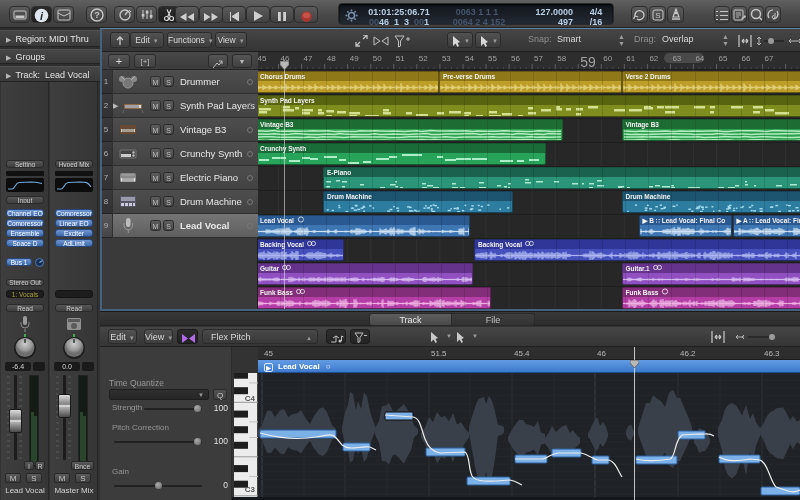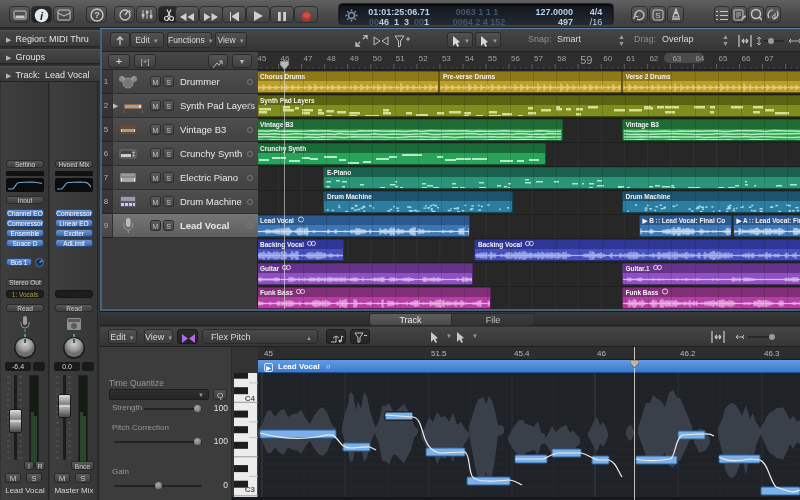--- a/index.html
+++ b/index.html
@@ -71,21 +71,21 @@
           <line x1="9.5" y1="3.5" x2="10.7" y2="2.3"></line>
         </g>
       </svg>
 <div style="position:absolute;left:18px;top:2.5px;width:84px;color:#b9cfe6;font-size:9px;font-weight:bold;text-align:center;">01:01:25:06.71</div>
 <div style="position:absolute;left:18px;top:12.5px;width:84px;color:#b9cfe6;font-size:9px;font-weight:bold;text-align:center"><span style="color:#45556b">00</span>46&nbsp;&nbsp;1&nbsp;&nbsp;3&nbsp;&nbsp;<span style="color:#45556b">00</span>1</div>
 <div style="position:absolute;left:106px;top:2.5px;width:64px;color:#45556b;font-size:9px;font-weight:bold;text-align:center">0063&nbsp;1&nbsp;1&nbsp;1</div>
 <div style="position:absolute;left:104px;top:12.5px;width:72px;color:#45556b;font-size:9px;font-weight:bold;text-align:center">0064&nbsp;2&nbsp;4&nbsp;152</div>
 <div style="position:absolute;left:180px;top:2.5px;width:54px;color:#b9cfe6;font-size:9px;font-weight:bold;text-align:right">127.0000</div>
 <div style="position:absolute;left:180px;top:12.5px;width:54px;color:#b9cfe6;font-size:9px;font-weight:bold;text-align:right">497</div>
 <div style="position:absolute;left:243px;top:2.5px;width:28px;color:#b9cfe6;font-size:9px;font-weight:bold;text-align:center">4/4</div>
-<div style="position:absolute;left:243px;top:12.5px;width:28px;color:#b9cfe6;font-size:9px;font-weight:normal;text-align:center">/16</div>
+<div style="position:absolute;left:243px;top:12.5px;width:28px;color:#b9cfe6;font-size:9px;font-weight:bold;text-align:center">/16</div>
 </div>
 <div style="position:absolute;left:631px;top:6px;width:17px;height:17px;background:linear-gradient(#5b5b5b,#424242);border:1px solid #2e2e2e;border-radius:4px;color:#cfcfcf;text-align:center;"><svg width="13" height="12" style="margin-top:2px">
         <path d="M2 7 a4.5 4.5 0 1 1 2 3 M2 7 l-1.5 3 M2 7 l3.4 1" stroke="#c8c8c8" stroke-width="1.3" fill="none"></path>
       </svg></div>
 <div style="position:absolute;left:649px;top:6px;width:17px;height:17px;background:linear-gradient(#5b5b5b,#424242);border:1px solid #2e2e2e;border-radius:4px;color:#cfcfcf;text-align:center;"><svg width="12" height="12" style="margin-top:2px">
         <rect x="1" y="1" width="10" height="10" rx="2" fill="none" stroke="#c8c8c8"></rect>
         <text x="6" y="9" font-size="8" fill="#c8c8c8" text-anchor="middle">S</text>
       </svg></div>
 <div style="position:absolute;left:667px;top:6px;width:17px;height:17px;background:linear-gradient(#5b5b5b,#424242);border:1px solid #2e2e2e;border-radius:4px;color:#cfcfcf;text-align:center;"><svg width="12" height="13" style="margin-top:1px">
         <path d="M6 1 L9 9 L3 9 Z" fill="none" stroke="#c8c8c8" stroke-width="1.2"></path>
@@ -532,21 +532,21 @@
     <div style="position:absolute;left:91.7px;top:2px;color:#a0a0a0;font-size:8px;">49</div>
     <div style="position:absolute;left:114.8px;top:2px;color:#a0a0a0;font-size:8px;">50</div>
     <div style="position:absolute;left:137.8px;top:2px;color:#a0a0a0;font-size:8px;">51</div>
     <div style="position:absolute;left:160.8px;top:2px;color:#a0a0a0;font-size:8px;">52</div>
     <div style="position:absolute;left:183.9px;top:2px;color:#a0a0a0;font-size:8px;">53</div>
     <div style="position:absolute;left:207.0px;top:2px;color:#a0a0a0;font-size:8px;">54</div>
     <div style="position:absolute;left:230.0px;top:2px;color:#a0a0a0;font-size:8px;">55</div>
     <div style="position:absolute;left:253.1px;top:2px;color:#a0a0a0;font-size:8px;">56</div>
     <div style="position:absolute;left:276.1px;top:2px;color:#a0a0a0;font-size:8px;">57</div>
     <div style="position:absolute;left:299.2px;top:2px;color:#a0a0a0;font-size:8px;">58</div>
-    <div style="position:absolute;left:322.2px;top:2px;color:#a0a0a0;font-size:11px;">59</div>
+    <div style="position:absolute;left:322.2px;top:2px;color:#a0a0a0;font-size:14px;">59</div>
     <div style="position:absolute;left:345.2px;top:2px;color:#a0a0a0;font-size:8px;">60</div>
     <div style="position:absolute;left:368.3px;top:2px;color:#a0a0a0;font-size:8px;">61</div>
     <div style="position:absolute;left:391.4px;top:2px;color:#a0a0a0;font-size:8px;">62</div>
     <div style="position:absolute;left:414.4px;top:2px;color:#a0a0a0;font-size:8px;">63</div>
     <div style="position:absolute;left:437.4px;top:2px;color:#a0a0a0;font-size:8px;">64</div>
     <div style="position:absolute;left:460.5px;top:2px;color:#a0a0a0;font-size:8px;">65</div>
     <div style="position:absolute;left:483.6px;top:2px;color:#a0a0a0;font-size:8px;">66</div>
     <div style="position:absolute;left:506.6px;top:2px;color:#a0a0a0;font-size:8px;">67</div>
     <div style="position:absolute;left:529.6px;top:16px;color:#a0a0a0;font-size:10px;">68</div>
 </div>

